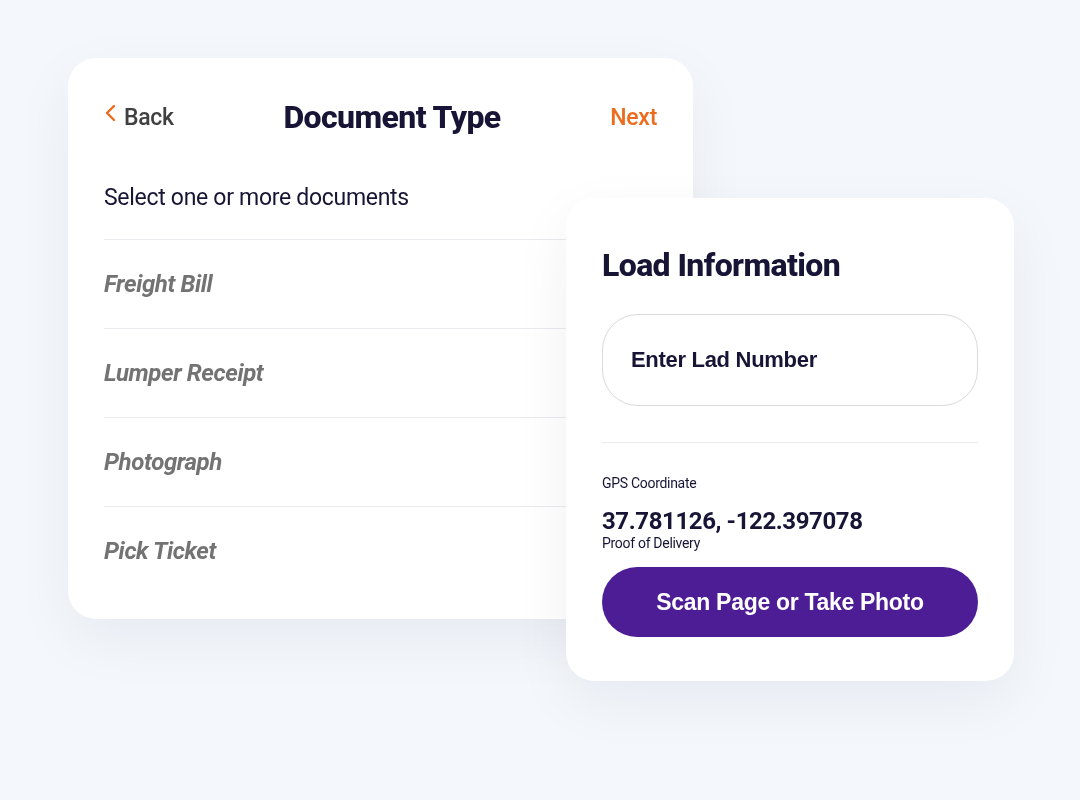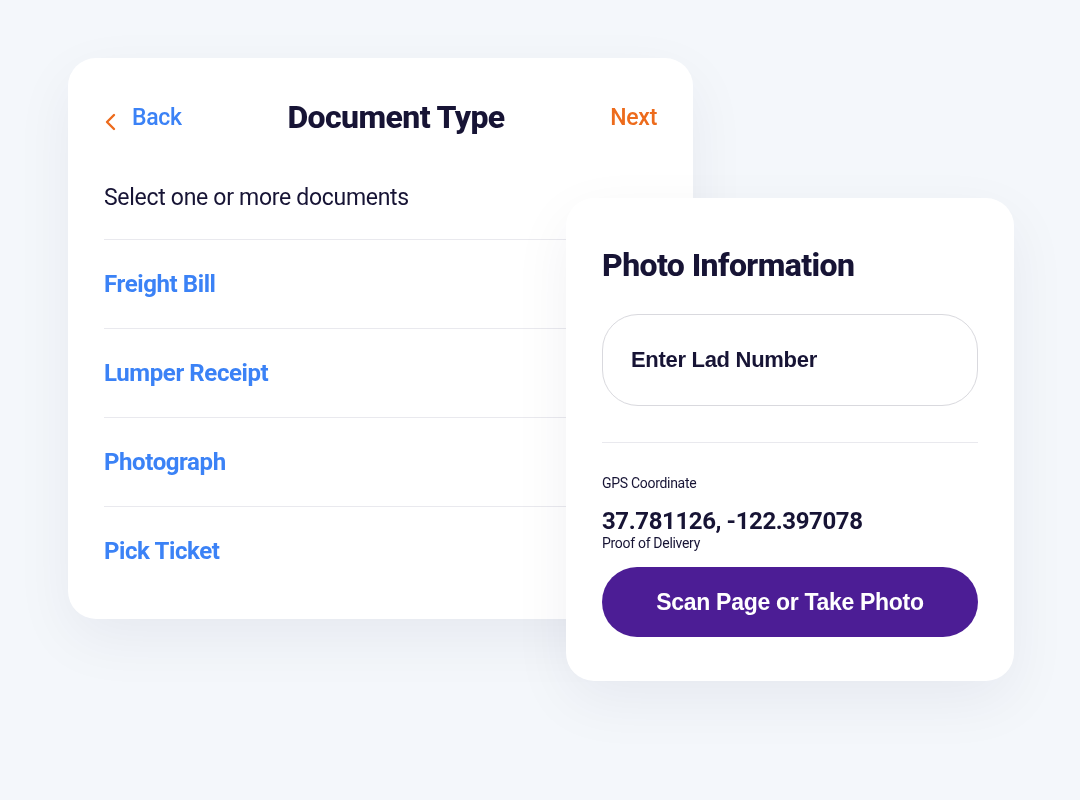--- a/index.html
+++ b/index.html
@@ -29,23 +29,23 @@
       padding: 40px 36px 44px 36px;
     }
     .doc-header {
       display: flex;
       align-items: center;
       justify-content: space-between;
       margin-bottom: 48px;
     }
     .back-link {
       display: flex;
-      align-items: flex-end;
-      gap: 16px;
-      color: #3b82f6;
+      align-items: flex-start;
+      gap: 8px;
+      color: #404040;
       font-size: 23px;
       font-weight: 500;
       letter-spacing: -0.3px;
       cursor: pointer;
     }
     .back-chevron {
       width: 12px;
       height: 18px;
     }
     .doc-title {
@@ -70,22 +70,23 @@
     }
     .doc-list {
       border-top: 1px solid #e9e9ee;
     }
     .doc-item {
       padding: 30px 0;
       border-bottom: 1px solid #e9e9ee;
       font-size: 24px;
       font-weight: 700;
       letter-spacing: -0.4px;
-      color: #3b82f6;
+      color: #737373;
       cursor: pointer;
+      font-style: italic;
     }
     .doc-item:last-child {
       border-bottom: none;
       padding-bottom: 10px;
     }
 
     
     .load-card {
       left: 566px;
       top: 198px;
@@ -164,20 +165,20 @@
   <div class="subtitle">Select one or more documents</div>
   <div class="doc-list">
     <div class="doc-item">Freight Bill</div>
     <div class="doc-item">Lumper Receipt</div>
     <div class="doc-item">Photograph</div>
     <div class="doc-item">Pick Ticket</div>
   </div>
 </div>
 
 <div class="card load-card">
-  <div class="load-title">Photo Information</div>
+  <div class="load-title">Load Information</div>
   <input type="text" class="load-input" placeholder="Enter Lad Number" style="">
   <hr class="divider">
   <div class="label">GPS Coordinate</div>
   <div class="gps-value">37.781126, -122.397078</div>
   <div class="label">Proof of Delivery</div>
   <button class="scan-button">Scan Page or Take Photo</button>
 </div>
 
 </body></html>

